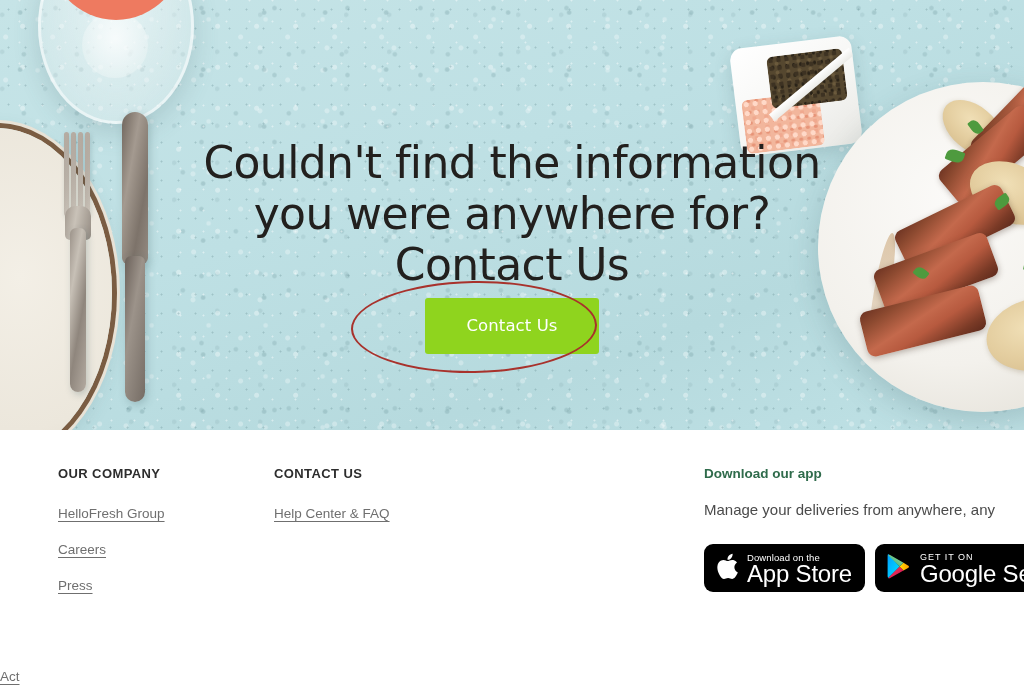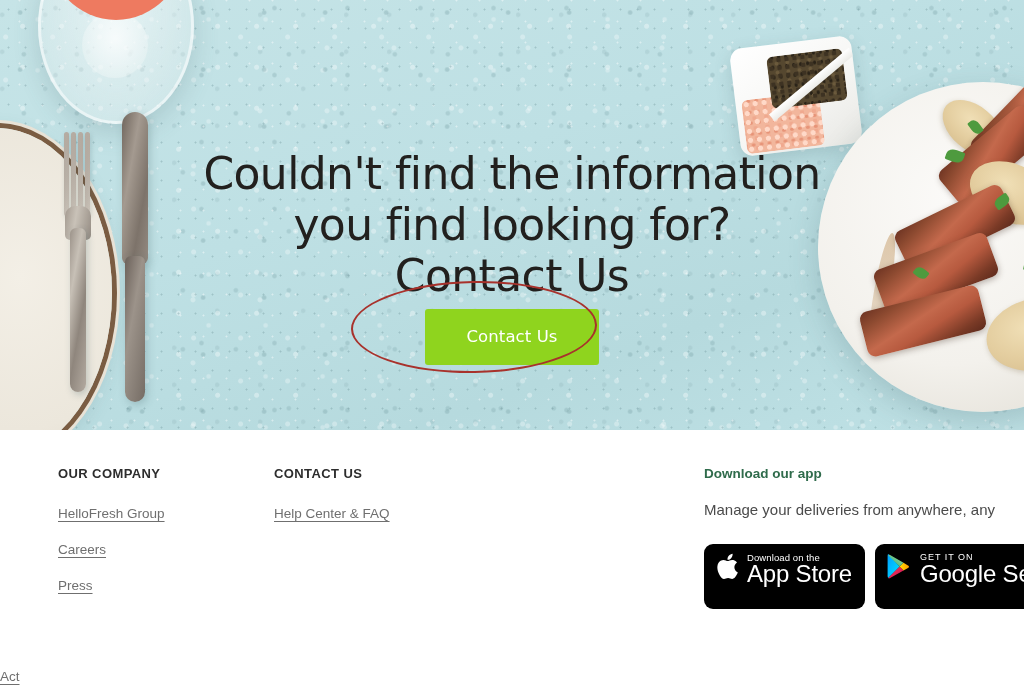--- a/index.html
+++ b/index.html
@@ -219,21 +219,21 @@
     position: absolute; left: 56px; top: 150px;
     width: 16px; height: 120px;
     border-radius: 50%;
     background: linear-gradient(180deg, rgba(200,160,110,0.55), rgba(190,150,100,0.25));
     transform: rotate(10deg);
   }
 
   
   .hero-content {
     position: absolute;
-    left: 0; top: 15px;
+    left: 0; top: 4px;
     width: 1024px; height: 456px;
     z-index: 6;
   }
   .headline {
     position: absolute;
     left: 0; top: 104px;
     width: 1024px;
     text-align: center;
     color: #22201e;
     font-size: 44px;
@@ -317,21 +317,21 @@
     margin: 0 0 26px 0;
     font-family: "Liberation Sans", sans-serif;
   }
   .badges { display: flex; gap: 10px; }
   .badge {
     display: flex;
     align-items: center;
     background: #000000;
     border-radius: 9px;
     height: 48px;
-    padding: 0 13px 17px 11px;
+    padding: 0 13px 0 11px;
     cursor: pointer;
     gap: 8px;
   }
   .badge-txt { display: flex; flex-direction: column; justify-content: center; color: #fff; }
   .badge-small { font-size: 9.5px; line-height: 11px; letter-spacing: 0.1px; font-family: "Liberation Sans", sans-serif; }
   .badge-big { font-size: 24px; line-height: 22px; font-weight: 500; letter-spacing: -0.2px; font-family: "Liberation Sans", sans-serif; }
   .badge-small.caps { letter-spacing: 1px; font-size: 9px; }
 
   .bottom-cut {
     position: absolute;
@@ -396,21 +396,21 @@
       <div class="herb h2"></div>
       <div class="herb h3"></div>
       <div class="herb h4"></div>
 
       <div class="herb h6"></div>
     </div>
 
     <div class="hero-content">
       <h1 class="headline">
         <span class="ln">Couldn't find the information</span>
-        <span class="ln">you find looking for?</span>
+        <span class="ln">you were anywhere for?</span>
         <span class="ln">Contact Us</span>
       </h1>
 
       <div class="cta-wrap">
         <button class="cta-button">Contact Us</button>
       </div>
     </div>
 
     <div class="annot-ellipse"></div>
   </section>

